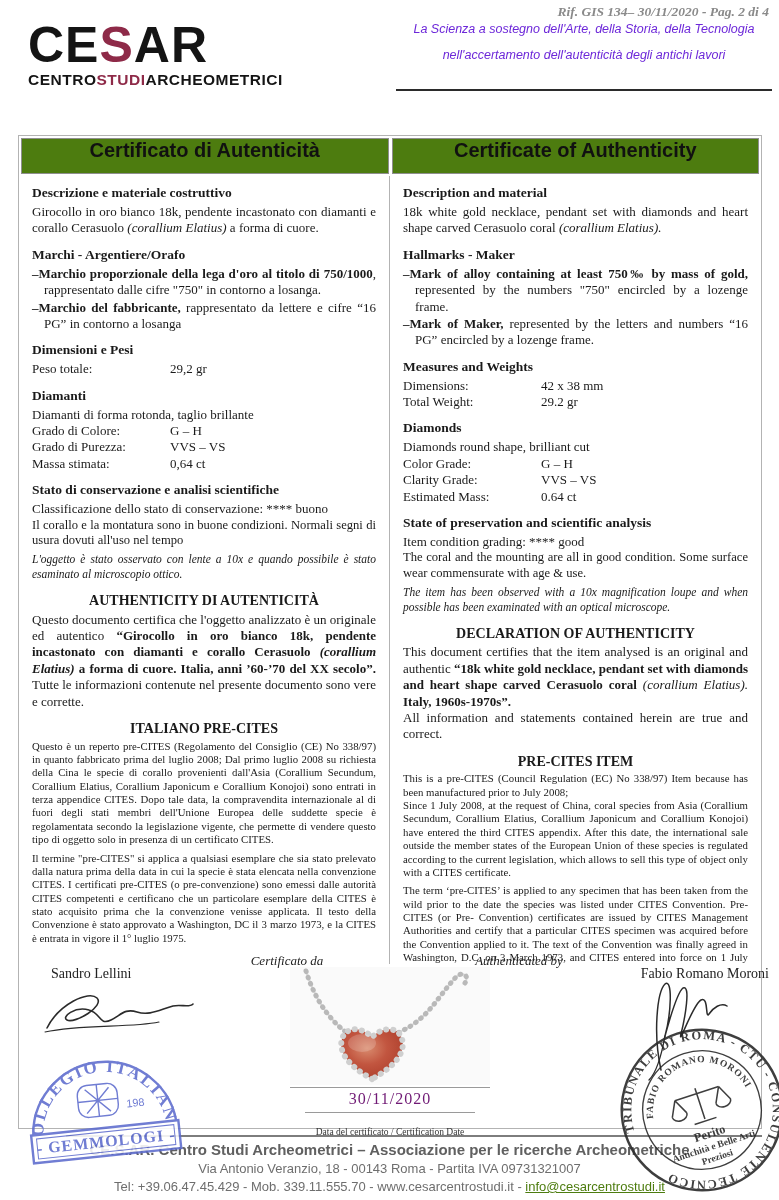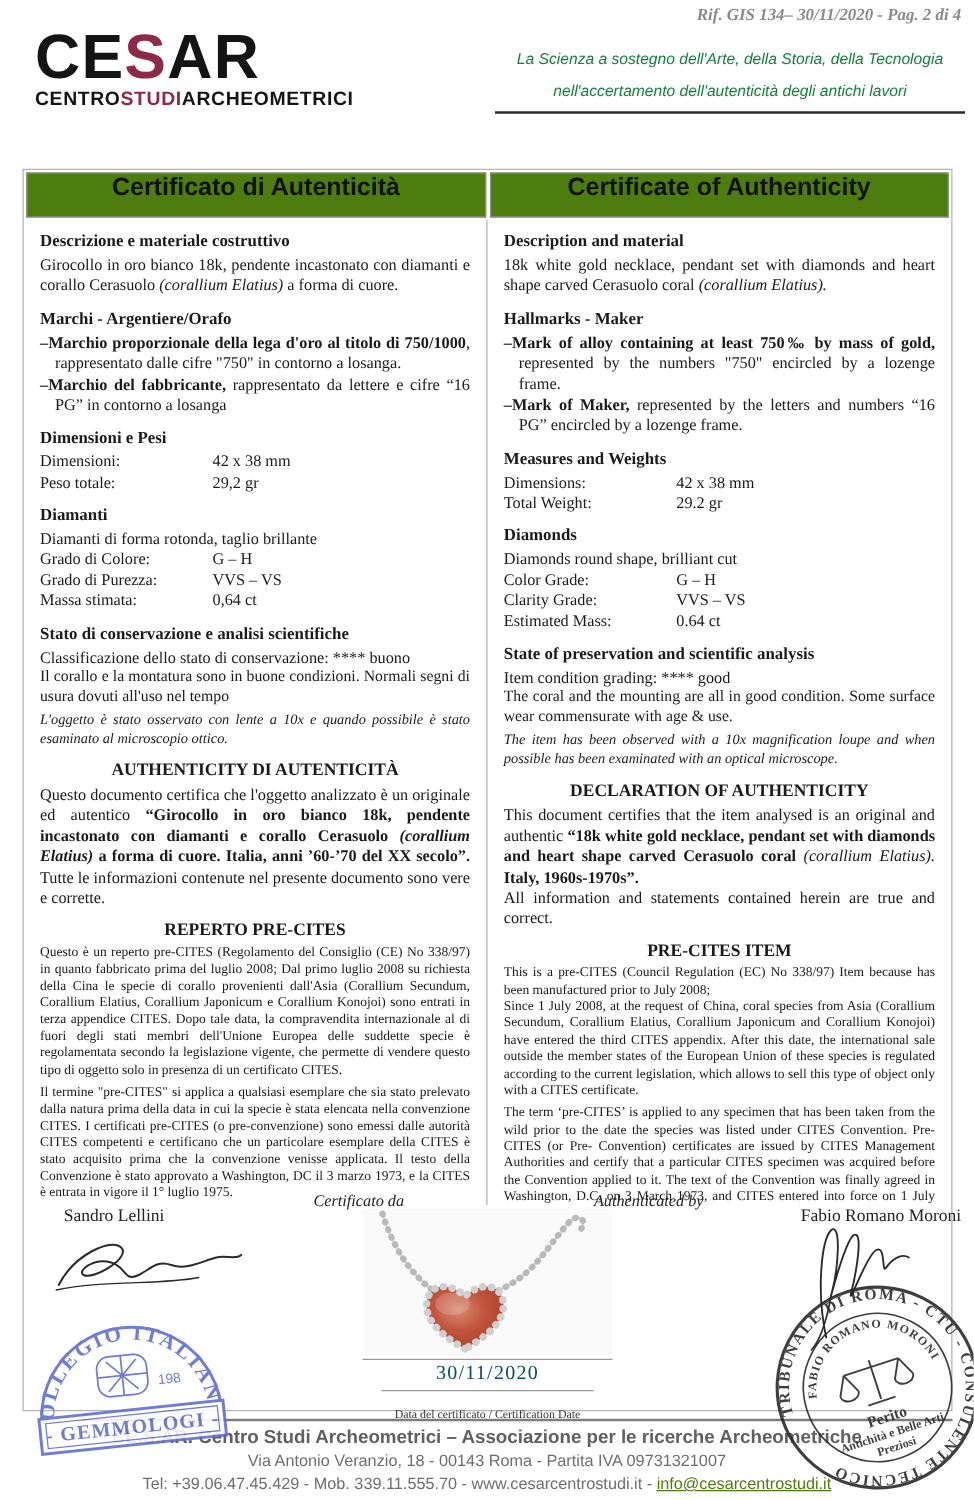--- a/index.html
+++ b/index.html
@@ -5,22 +5,22 @@
   html,body{margin:0;padding:0;background:#fff;}
   .page{position:relative;width:779px;height:1200px;background:#fff;overflow:hidden;
         font-family:"Liberation Serif",serif;color:#1a1a1a;}
   
   .ref{position:absolute;top:4px;right:10px;font:bold italic 13.5px "Liberation Serif",serif;color:#8a8a8a;}
   .logo{position:absolute;top:20px;left:28px;line-height:1;}
   .logo-main{font-family:"Liberation Sans",sans-serif;font-weight:bold;font-size:50px;letter-spacing:1px;color:#141414;}
   .logo-main .mar{color:#8e2a48;}
   .logo-sub{font-family:"Liberation Sans",sans-serif;font-weight:bold;font-size:15.5px;letter-spacing:.5px;color:#141414;margin-top:2px;}
   .logo-sub .mar{color:#8e2a48;}
-  .taglines{position:absolute;top:40px;left:398px;width:372px;text-align:center;
-            font:italic 12.5px "Liberation Sans",sans-serif;color:#15803d;}
+  .taglines{position:absolute;top:22px;left:398px;width:372px;text-align:center;
+            font:italic 12.5px "Liberation Sans",sans-serif;color:#6d28d9;}
   .taglines div{margin-bottom:12px;}
   .header-rule{position:absolute;top:89px;left:396px;width:376px;border-top:2px solid #2b2b2b;}
   
   .box{position:absolute;top:135px;left:18px;width:742px;height:992px;border:1px solid #b3b3b3;background:#fff;}
   .title-row{display:flex;gap:3px;padding:2px;}
   .title-cell{flex:1;height:34px;line-height:34px;text-align:center;background:#4d7c0f;border:1px solid #8f8f8f;
               font:bold 20px "Liberation Sans",sans-serif;color:#111;}
   .columns{display:flex;height:788px;overflow:hidden;}
   .col{width:50%;box-sizing:border-box;padding:8px 13px 0 13px;font-size:13px;line-height:1.26;}
   .col-left{border-right:1px solid #b3b3b3;}
@@ -36,21 +36,21 @@
   .ctr-title{text-align:center;font-weight:bold;font-size:14px;margin:10px 0 2px 0;}
   .pre{font-size:10.8px;line-height:1.24;text-align:justify;margin-bottom:5px;}
   
   .sig-caption{position:absolute;font:italic 13px "Liberation Serif",serif;color:#222;}
   .sig-name{position:absolute;font-size:14px;color:#222;}
   .sig-svg{position:absolute;}
   .photo-block{position:absolute;left:261px;top:831px;width:220px;text-align:center;}
   .photo-block svg{display:block;margin:0 auto;}
   .date-rule{border-top:1px solid #9a9a9a;width:200px;margin:2px auto 0 auto;}
   .date-rule2{border-top:1px solid #9a9a9a;width:170px;margin:4px auto 0 auto;}
-  .date-text{font-size:16px;letter-spacing:1px;margin-top:2px;color:#0c4a6e;}
+  .date-text{font-size:16px;letter-spacing:1px;margin-top:2px;color:#701a75;}
   .date-caption{font-size:9.5px;margin-top:14px;color:#333;}
   .stamp{position:absolute;z-index:4;}
   
   .footer-rule{position:absolute;top:1135px;left:66px;width:696px;border-top:2px solid #7d7d7d;}
   .footer{position:absolute;top:1141px;left:0;width:779px;text-align:center;
           font-family:"Liberation Sans",sans-serif;color:#6e6e6e;}
   .f1{font-weight:bold;font-size:15px;color:#606060;}
   .f2,.f3{font-size:13px;margin-top:3px;}
   .f3 a{color:#4d7c0f;text-decoration:underline;}
 </style>
@@ -80,38 +80,37 @@
 
       <div class="col col-left">
         <h4>Descrizione e materiale costruttivo</h4>
         <div class="jt"><span>Girocollo in oro bianco 18k, pendente incastonato con diamanti e corallo Cerasuolo </span><span class="i">(corallium Elatius)</span><span> a forma di cuore.</span></div>
 
         <h4>Marchi - Argentiere/Orafo</h4>
         <div class="bullet jt"><span class="b">–Marchio proporzionale della lega d'oro al titolo di 750/1000</span><span>, rappresentato dalle cifre "750" in contorno a losanga.</span></div>
         <div class="bullet jt"><span class="b">–Marchio del fabbricante,</span><span> rappresentato da  lettere e cifre “16 PG” in contorno a losanga</span></div>
 
         <h4>Dimensioni e Pesi</h4>
-        <div class="kv"><span class="lab">Dimensioni:</span><span>42 x 38 mm</span></div>
         <div class="kv"><span class="lab">Peso totale:</span><span>29,2 gr</span></div>
 
         <h4>Diamanti</h4>
         <div>Diamanti di forma rotonda, taglio brillante</div>
         <div class="kv"><span class="lab">Grado di Colore:</span><span>G – H</span></div>
         <div class="kv"><span class="lab">Grado di Purezza:</span><span>VVS – VS</span></div>
         <div class="kv"><span class="lab">Massa stimata:</span><span>0,64 ct</span></div>
 
         <h4>Stato di conservazione e analisi scientifiche</h4>
         <div>Classificazione dello stato di conservazione: **** buono</div>
         <div class="jt small-line">Il corallo e la montatura sono in buone condizioni. Normali segni di usura dovuti all'uso nel tempo</div>
         <div class="note jt">L'oggetto è stato osservato con lente a 10x e quando possibile è stato esaminato al microscopio ottico.</div>
 
         <div class="ctr-title">AUTHENTICITY DI AUTENTICITÀ</div>
         <div class="jt"><span>Questo documento certifica che l'oggetto analizzato è un originale ed autentico </span><span class="b">“Girocollo in oro bianco 18k, pendente incastonato con diamanti e corallo Cerasuolo </span><span class="b i">(corallium Elatius)</span><span class="b"> a forma di cuore. Italia, anni ’60-’70 del XX secolo”.</span><span> Tutte le informazioni contenute nel presente documento sono vere e corrette.</span></div>
 
-        <div class="ctr-title">REPERTO PRE-CITES</div>
+        <div class="ctr-title">ITALIANO PRE-CITES</div>
         <div class="pre">Questo è un reperto pre-CITES (Regolamento del Consiglio (CE) No 338/97) in quanto fabbricato prima del luglio 2008; Dal primo luglio 2008 su richiesta della Cina le specie di corallo provenienti dall'Asia (Corallium Secundum, Corallium Elatius, Corallium Japonicum e Corallium Konojoi) sono entrati in terza appendice CITES. Dopo tale data, la compravendita internazionale al di fuori degli stati membri dell'Unione Europea delle suddette specie è regolamentata secondo la legislazione vigente, che permette di vendere questo tipo di oggetto solo in presenza di un certificato CITES.</div>
         <div class="pre">Il termine "pre-CITES" si applica a qualsiasi esemplare che sia stato prelevato dalla natura prima della data in cui la specie è stata elencata nella convenzione CITES. I certificati pre-CITES (o pre-convenzione) sono emessi dalle autorità CITES competenti e certificano che un particolare esemplare della CITES è stato acquisito prima che la convenzione venisse applicata. Il testo della Convenzione è stato approvato a Washington, DC il 3 marzo 1973, e la CITES è entrata in vigore il 1° luglio 1975.</div>
       </div>
 
       <div class="col">
         <h4>Description and material</h4>
         <div class="jt"><span>18k white gold necklace, pendant set with diamonds and heart shape carved Cerasuolo coral </span><span class="i">(corallium Elatius).</span></div>
 
         <h4>Hallmarks - Maker</h4>
         <div class="bullet jt"><span class="b">–Mark of alloy containing at least 750‰ by mass of gold,</span><span> represented by the numbers "750" encircled by a lozenge frame.</span></div>

